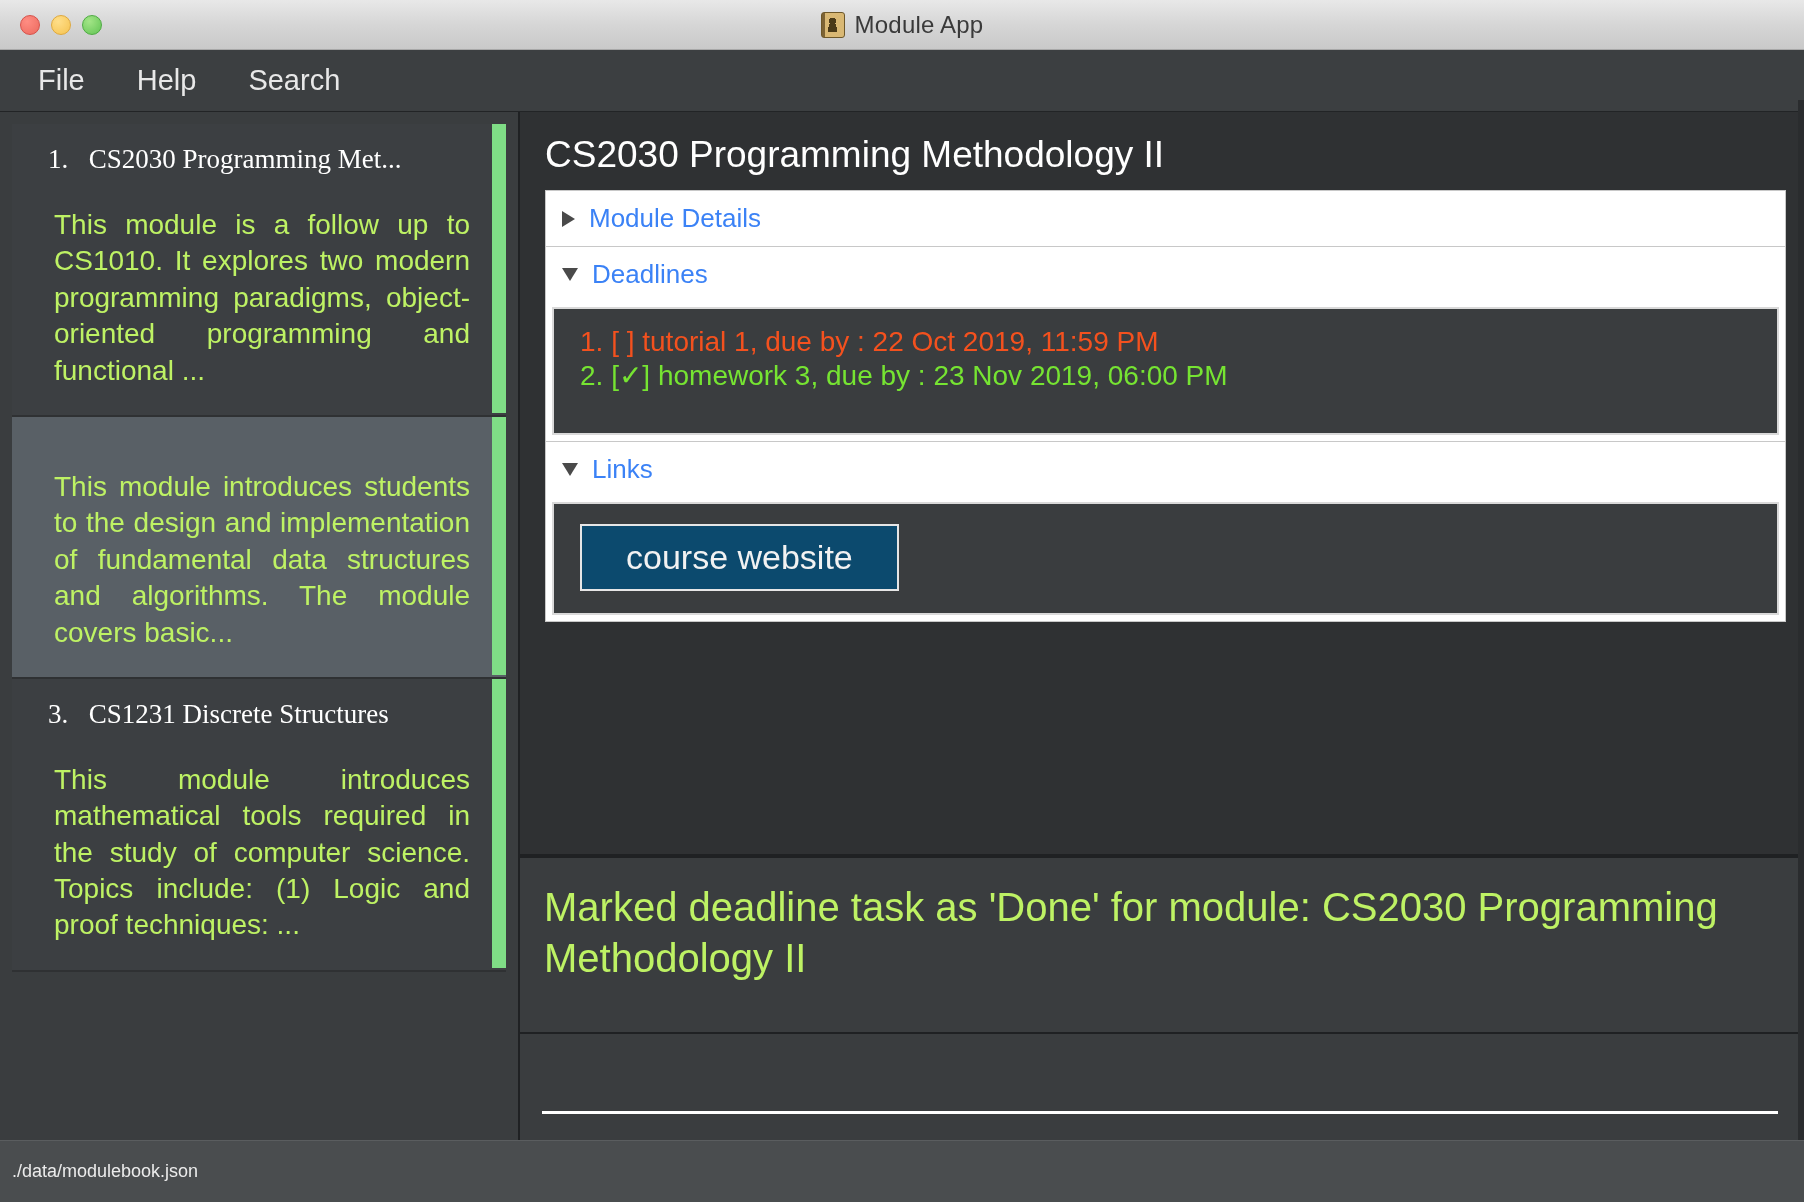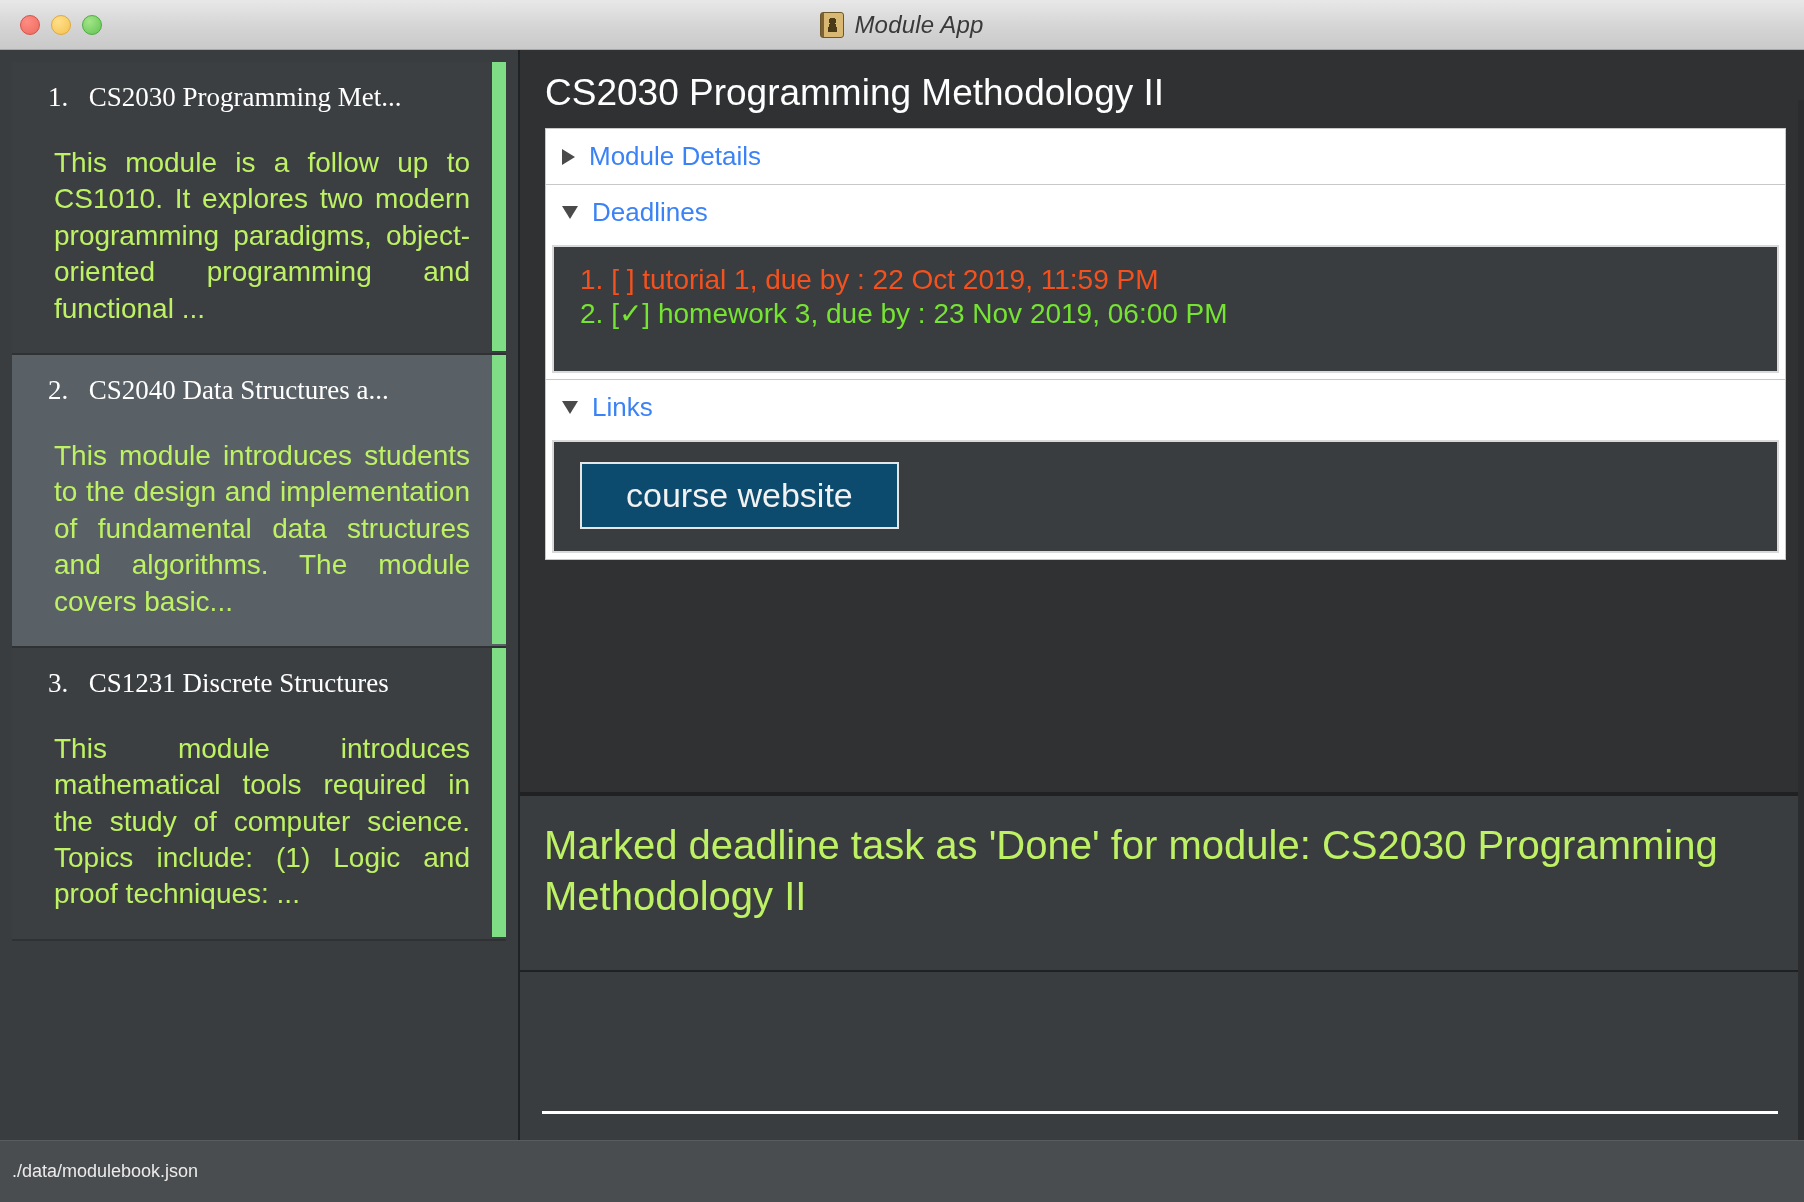--- a/index.html
+++ b/index.html
@@ -16,21 +16,20 @@
     display: flex; flex-direction: column;
   }
 
   
   .titlebar {
     height: 50px; flex: 0 0 50px;
     background: linear-gradient(to bottom, #e8e8e8 0%, #d6d6d6 50%, #c9c9c9 100%);
     border-bottom: 1px solid #a8a8a8;
     display: flex; align-items: center;
     position: relative;
-    font-style: italic;
   }
   .traffic { display: flex; align-items: center; gap: 11px; margin-left: 20px; }
   .light { width: 20px; height: 20px; border-radius: 50%; }
   .light.red    { background: radial-gradient(circle at 35% 30%, #ff8d83, #ec6a5e); border: 1px solid #d6514a; }
   .light.yellow { background: radial-gradient(circle at 35% 30%, #ffdf8a, #f5c250); border: 1px solid #dfa93d; }
   .light.green  { background: radial-gradient(circle at 35% 30%, #a3e587, #62c454); border: 1px solid #4fab43; }
   .title-center {
     position: absolute; left: 0; right: 0; top: 0; bottom: 0;
     display: flex; align-items: center; justify-content: center; gap: 10px;
     pointer-events: none;
@@ -217,40 +216,41 @@
       <span class="light green"></span>
     </div>
     <div class="title-center">
       <span class="app-icon">
         <span class="person"></span>
       </span>
       <span class="title-text">Module App</span>
     </div>
   </div>
 
+  <div class="menubar">
+    <div class="menu-item">File</div>
+    <div class="menu-item">Help</div>
+    <div class="menu-item">Search</div>
+  </div>
 
   <div class="body">
 
     <div class="left-col">
       <div class="module-list">
 
         <div class="module-card">
           <div class="card-title">
             <span class="idx">1.</span>
             <span>CS2030 Programming Met...</span>
           </div>
           <div class="card-desc">This module is a follow up to CS1010. It explores two modern programming paradigms, object-oriented programming and functional ...</div>
           <div class="accent"></div>
         </div>
 
         <div class="module-card selected">
-          <div class="card-title">
-            <span class="idx">2.</span>
-            <span>CS2040 Data Structures a...</span>
-          </div>
           <div class="card-desc">This module introduces students to the design and implementation of fundamental data structures and algorithms. The module covers basic...</div>
           <div class="accent"></div>
         </div>
 
         <div class="module-card">
           <div class="card-title">
             <span class="idx">3.</span>
             <span>CS1231 Discrete Structures</span>
           </div>
           <div class="card-desc">This module introduces mathematical tools required in the study of computer science. Topics include: (1) Logic and proof techniques: ...</div>

